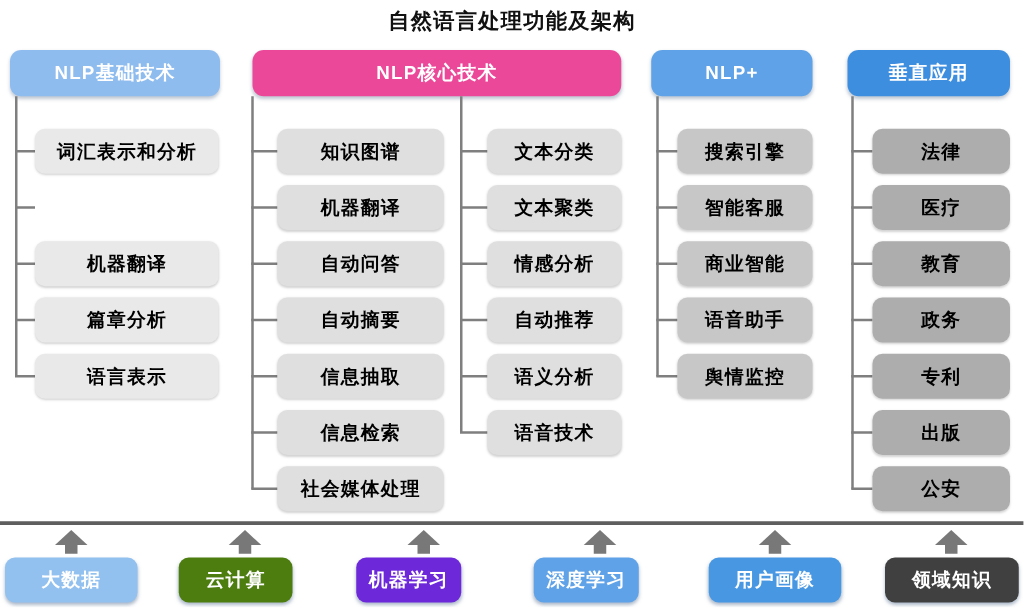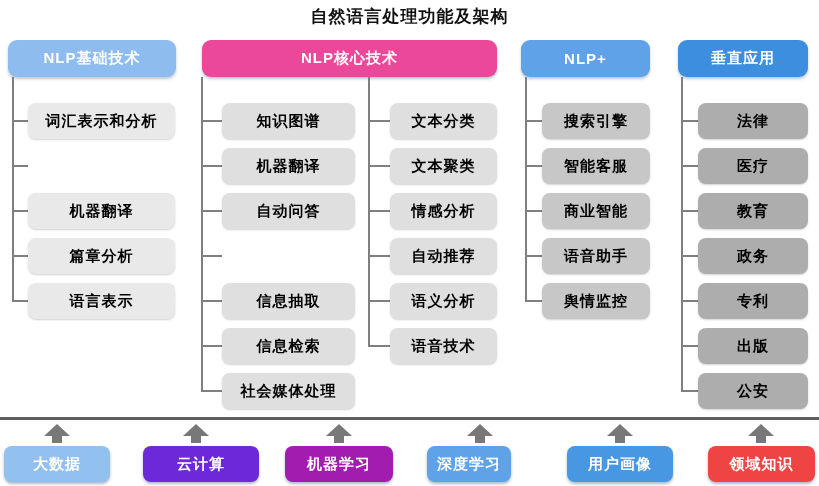--- a/index.html
+++ b/index.html
@@ -41,25 +41,25 @@
     border-bottom:12px solid #787878;
   }
   .arrow .stem{position:absolute;left:8px;top:11px;width:10px;height:8px;background:#787878;}
   .fnode{
     position:absolute;top:446px;height:36px;border-radius:8px;color:#ffffff;
     display:flex;align-items:center;justify-content:center;
     font-size:15px;font-weight:700;letter-spacing:1px;
     box-shadow:0 2px 3px rgba(90,115,150,.5);
   }
   .f1{left:4px;width:106px;background:#92C0EF;}
-  .f2{left:143px;width:116px;background:#6d28d9;}
-  .f3{left:285px;width:108px;background:#a21caf;}
+  .f2{left:143px;width:91px;background:#4d7c0f;}
+  .f3{left:285px;width:84px;background:#6d28d9;}
   .f4{left:427px;width:84px;background:#5FA2E7;}
   .f5{left:567px;width:106px;background:#4897E3;}
-  .f6{left:708px;width:107px;background:#ef4444;}
+  .f6{left:708px;width:107px;background:#404040;}
 </style>
 </head>
 <body>
 
 <div class="canvas">
 
   <div class="title">自然语言处理功能及架构</div>
 
   <div class="hdr hdr1">NLP基础技术</div>
   <div class="hdr hdr2">NLP核心技术</div>
@@ -108,20 +108,21 @@
   <div class="branch" style="left:681px;top:390px;width:17px"></div>
 
   <div class="node c1" style="top:103px">词汇表示和分析</div>
   <div class="node c1" style="top:193px">机器翻译</div>
   <div class="node c1" style="top:238px">篇章分析</div>
   <div class="node c1" style="top:283px">语言表示</div>
 
   <div class="node c2l" style="top:103px">知识图谱</div>
   <div class="node c2l" style="top:148px">机器翻译</div>
   <div class="node c2l" style="top:193px">自动问答</div>
+  <div class="node c2l" style="top:238px">自动摘要</div>
   <div class="node c2l" style="top:283px">信息抽取</div>
   <div class="node c2l" style="top:328px">信息检索</div>
   <div class="node c2l" style="top:373px">社会媒体处理</div>
 
   <div class="node c2r" style="top:103px">文本分类</div>
   <div class="node c2r" style="top:148px">文本聚类</div>
   <div class="node c2r" style="top:193px">情感分析</div>
   <div class="node c2r" style="top:238px">自动推荐</div>
   <div class="node c2r" style="top:283px">语义分析</div>
   <div class="node c2r" style="top:328px">语音技术</div>

